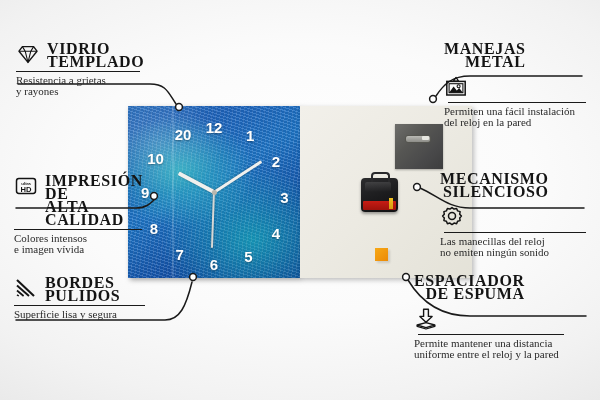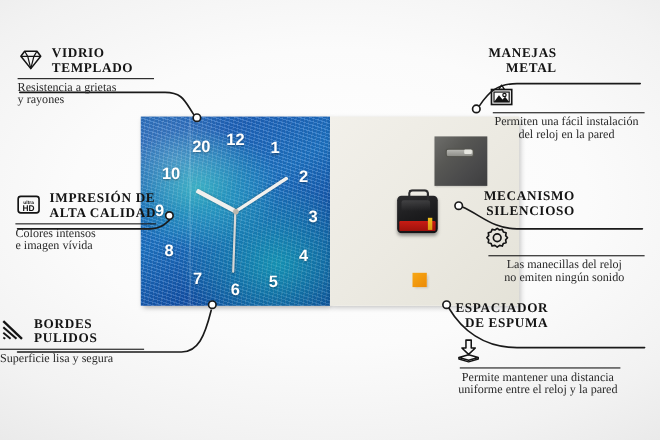--- a/index.html
+++ b/index.html
@@ -129,49 +129,49 @@
     background: linear-gradient(140deg,#f7a816,#ec8a06);
     box-shadow:2px 2px 2px rgba(0,0,0,.12);
   }
 
   
   .callout { position:absolute; }
   .co-head { display:flex; align-items:flex-start; gap:7px; }
   .co-title {
     font-family:"Liberation Serif", serif;
     font-weight:700;
-    font-size:12px;
+    font-size:16px;
     letter-spacing:.6px;
     line-height:13px;
     color:#141414;
     white-space:pre-line;
   }
   .co-rule { height:1.4px; background:#1a1a1a; margin-top:3px; }
   .co-sub {
     font-family:"Liberation Serif", serif;
     font-size:11px;
     line-height:10.5px;
     color:#2a2a2a;
     margin-top:3px;
     white-space:pre-line;
   }
   .callout.left .co-head { justify-content:flex-start; }
   .callout.left .co-title { text-align:left; }
   .callout.left .co-sub { text-align:left; }
   .callout.right .co-head { flex-direction:column; justify-content:flex-end; }
   .callout.right .co-title { text-align:right; }
-  .callout.right .co-sub { text-align:center; }
+  .callout.right .co-sub { text-align:left; }
 
   .ico { width:24px; height:24px; flex:0 0 24px; }
   .ico svg { display:block; width:24px; height:24px; }
 
   
   #c-vidrio   { left:16px;  top:42px;  width:140px; }
   #c-impresion{ left:14px;  top:174px; width:142px; }
-  #c-bordes   { left:0;  top:276px; width:145px;margin-top:12px; }
+  #c-bordes   { left:14px;  top:276px; width:145px; }
   #c-manejas  { left:444px; top:42px;  width:142px; }
   #c-mecanismo{ left:440px; top:172px; width:146px; }
   #c-espaciador{left:414px; top:274px; width:150px; }
 
   .lines { position:absolute; inset:0; pointer-events:none; }
 </style>
 </head>
 <body>
 
 <div class="stage">

